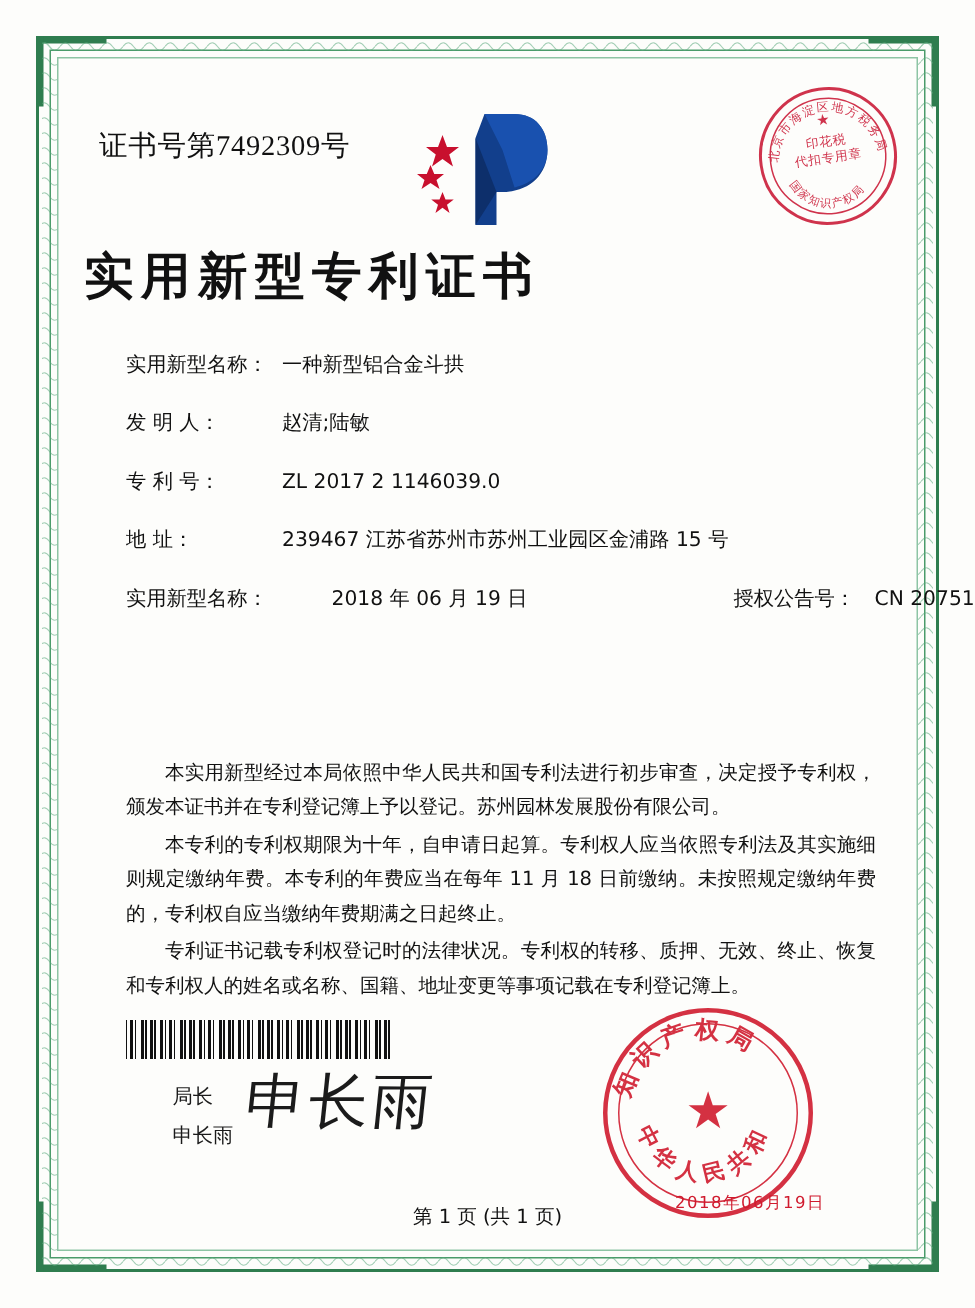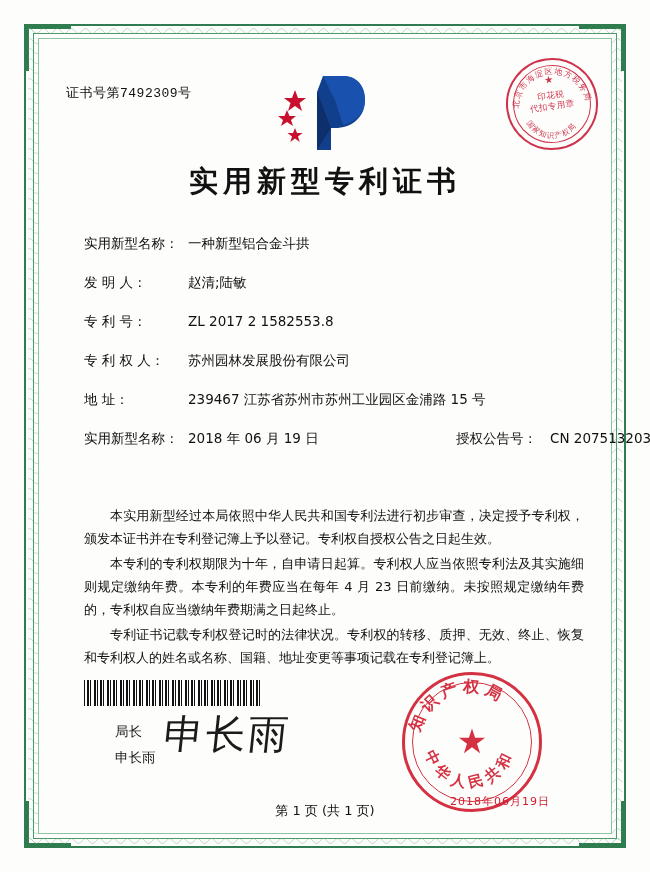--- a/index.html
+++ b/index.html
@@ -72,43 +72,43 @@
     left: 56px;
     top: 52px;
     right: 56px;
     bottom: 44px;
   }
 
   .cert-no {
     position: absolute;
     left: 10px;
     top: 32px;
-    font-size: 13px;
+    font-size: 19px;
     letter-spacing: .5px;
     color: #111;
-    font-family: Liberation Mono, monospace;
+    font-family: Liberation Serif, serif;
   }
 
   
   .emblem {
     position: absolute;
     left: 50%;
     top: 18px;
     transform: translateX(-50%);
     width: 120px;
     height: 86px;
   }
 
   .title {
     position: absolute;
     left: 0;
     right: 0;
     top: 110px;
-    text-align: center;
-    font-size: 29px;
+    text-align: left;
+    font-size: 33px;
     font-weight: bold;
     letter-spacing: 5px;
     color: #111;
     font-family: "DejaVu Sans", sans-serif;
   }
 
   
   .seal-top {
     position: absolute;
     right: -4px;
@@ -167,21 +167,21 @@
   }
   .field-label {
     width: 104px;
     flex: 0 0 104px;
     white-space: nowrap;
   }
   .field-value {
     flex: 1 1 auto;
     white-space: nowrap;
   }
-  .field-row.split .field-value { flex: 0 0 auto; width: 268px; }
+  .field-row.split .field-value { flex: 0 0 auto; width: 268px; margin-left: 33px; }
   .field-row .label2 {
     width: 94px;
     flex: 0 0 94px;
     white-space: nowrap;
   }
   .field-row .value2 {
     flex: 1 1 auto;
     white-space: nowrap;
   }
 
@@ -347,41 +347,37 @@
       <div class="field-row">
         <span class="field-label">实用新型名称：</span>
         <span class="field-value">一种新型铝合金斗拱</span>
       </div>
       <div class="field-row">
         <span class="field-label">发 明 人：</span>
         <span class="field-value">赵清;陆敏</span>
       </div>
       <div class="field-row">
         <span class="field-label">专 利 号：</span>
-        <span class="field-value">ZL 2017 2 1582553.8</span>
-      </div>
-      <div class="field-row">
-        <span class="field-label">专 利 权 人：</span>
-        <span class="field-value">苏州园林发展股份有限公司</span>
+        <span class="field-value">ZL 2017 2 1146039.0</span>
       </div>
       <div class="field-row">
         <span class="field-label">地 址：</span>
         <span class="field-value">239467  江苏省苏州市苏州工业园区金浦路 15 号</span>
       </div>
       <div class="field-row split">
         <span class="field-label">实用新型名称：</span>
         <span class="field-value">2018 年 06 月 19 日</span>
         <span class="label2">授权公告号：</span>
         <span class="value2">CN 207513203 U</span>
       </div>
     </div>
 
     <div class="paras">
-      <p>本实用新型经过本局依照中华人民共和国专利法进行初步审查，决定授予专利权，颁发本证书并在专利登记簿上予以登记。专利权自授权公告之日起生效。</p>
-      <p>本专利的专利权期限为十年，自申请日起算。专利权人应当依照专利法及其实施细则规定缴纳年费。本专利的年费应当在每年 4 月 23 日前缴纳。未按照规定缴纳年费的，专利权自应当缴纳年费期满之日起终止。</p>
+      <p>本实用新型经过本局依照中华人民共和国专利法进行初步审查，决定授予专利权，颁发本证书并在专利登记簿上予以登记。苏州园林发展股份有限公司。</p>
+      <p>本专利的专利权期限为十年，自申请日起算。专利权人应当依照专利法及其实施细则规定缴纳年费。本专利的年费应当在每年 11 月 18 日前缴纳。未按照规定缴纳年费的，专利权自应当缴纳年费期满之日起终止。</p>
       <p>专利证书记载专利权登记时的法律状况。专利权的转移、质押、无效、终止、恢复和专利权人的姓名或名称、国籍、地址变更等事项记载在专利登记簿上。</p>
     </div>
 
     <div class="barcode"></div>
 
     <div class="sign-label">
       <div>局长</div>
       <div>申长雨</div>
     </div>
     <div class="sign-script">申长雨</div>

